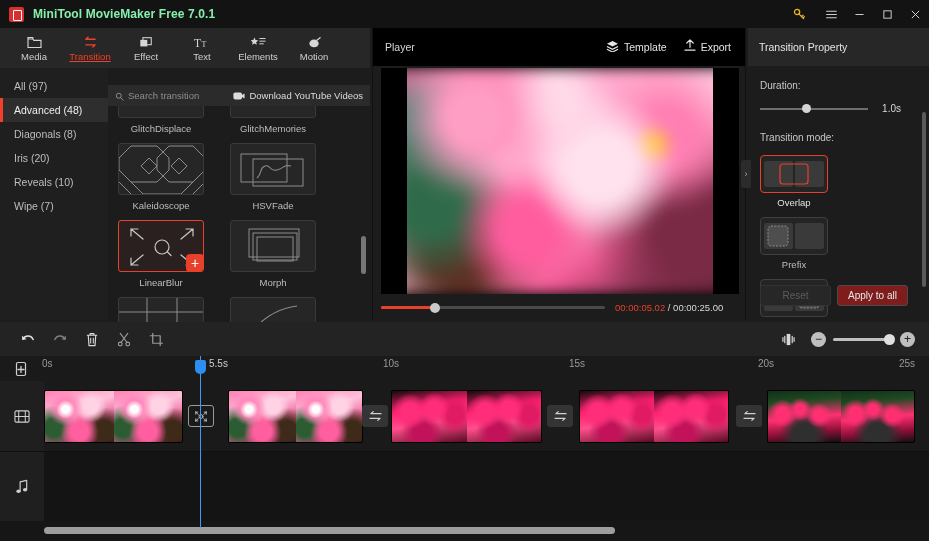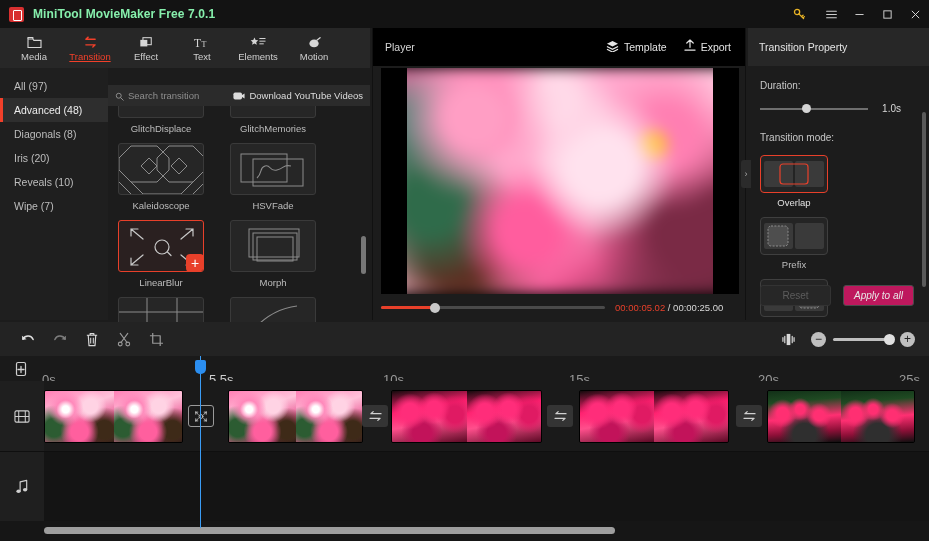--- a/index.html
+++ b/index.html
@@ -190,48 +190,48 @@
   .modes { display:flex; flex-wrap:wrap; gap:9px 11px; margin-top:2px; }
   .mode { width:68px; cursor:pointer; }
   .mode-box {
     width:68px; height:38px; border:1.5px solid #3f3f3f; border-radius:4px;
     background:#242424; display:flex; align-items:center; justify-content:center; position:relative;
   }
   .mode.sel .mode-box { border-color:#e8402a; }
   .mode-name { text-align:center; font-size:9.5px; color:#bdbdbd; margin-top:4px; }
   .mode-name.sel { color:#e0e0e0; }
 
-  .prop-btns { position:absolute; left:12px; bottom:14px; display:flex; gap:12px; }
+  .prop-btns { position:absolute; left:12px; bottom:14px; display:flex; gap:6px; }
   .pbtn {
     width:71px; height:21px; border-radius:3px; font-size:10px;
     display:flex; align-items:center; justify-content:center;
   }
   .pbtn.disabled { background:#272727; color:#5c5c5c; border:1px solid #333; }
-  .pbtn.primary { background:#be185d; color:#e8e8e8; border:1px solid #4b4b4b; cursor:pointer;font-style:italic; }
+  .pbtn.primary { background:#7f1d1d; color:#e8e8e8; border:1px solid #4b4b4b; cursor:pointer; }
   .prop-vscroll { position:absolute; right:3px; top:46px; width:4px; height:175px; background:#5a5a5a; border-radius:2px; }
 
   
   .tl-toolbar {
     position:absolute; left:0; top:322px; width:929px; height:34px; background:#232323;
     display:flex; align-items:center;
   }
   .tlb { width:32px; height:34px; display:flex; align-items:center; justify-content:center; cursor:pointer;}
   .tlb:first-child { margin-left:12px; }
   .zoom-grp { margin-left:auto; margin-right:14px; display:flex; align-items:center; gap:7px; }
   .zbtn { width:15px; height:15px; border-radius:50%; background:#bfbfbf; color:#222;
           display:flex; align-items:center; justify-content:center; font-size:12px; line-height:1; cursor:pointer; }
   .ztrack { position:relative; width:60px; height:3px; background:#bfbfbf; border-radius:2px; cursor:pointer;}
   .ztrack .knob { position:absolute; right:-2px; top:-4px; width:11px; height:11px; background:#e0e0e0; border-radius:50%;}
 
   .ruler {
     position:absolute; left:0; top:356px; width:929px; height:25px; background:#1a1a1a;
   }
   .ruler-icon { position:absolute; left:12px; top:4px; width:18px; height:18px;
     display:flex; align-items:center; justify-content:center; cursor:pointer; }
-  .tick { position:absolute; top:16px; font-size:13px; color:#9a9a9a; }
+  .tick { position:absolute; top:2px; font-size:10px; color:#9a9a9a; }
   .tick.pos { color:#cfcfcf; }
 
   .tracks { position:absolute; left:0; top:381px; width:929px; height:140px; background:#161616; }
   .thead {
     position:absolute; left:0; width:44px; height:70px; background:#1f1f1f;
     display:flex; align-items:center; justify-content:center;
   }
   .thead.video { top:0; } .thead.audio { top:70px; border-top:1px solid #0f0f0f; }
   .track-lane { position:absolute; left:44px; width:885px; }
   .track-lane.video { top:0; height:70px; background:#1a1a1a; }

